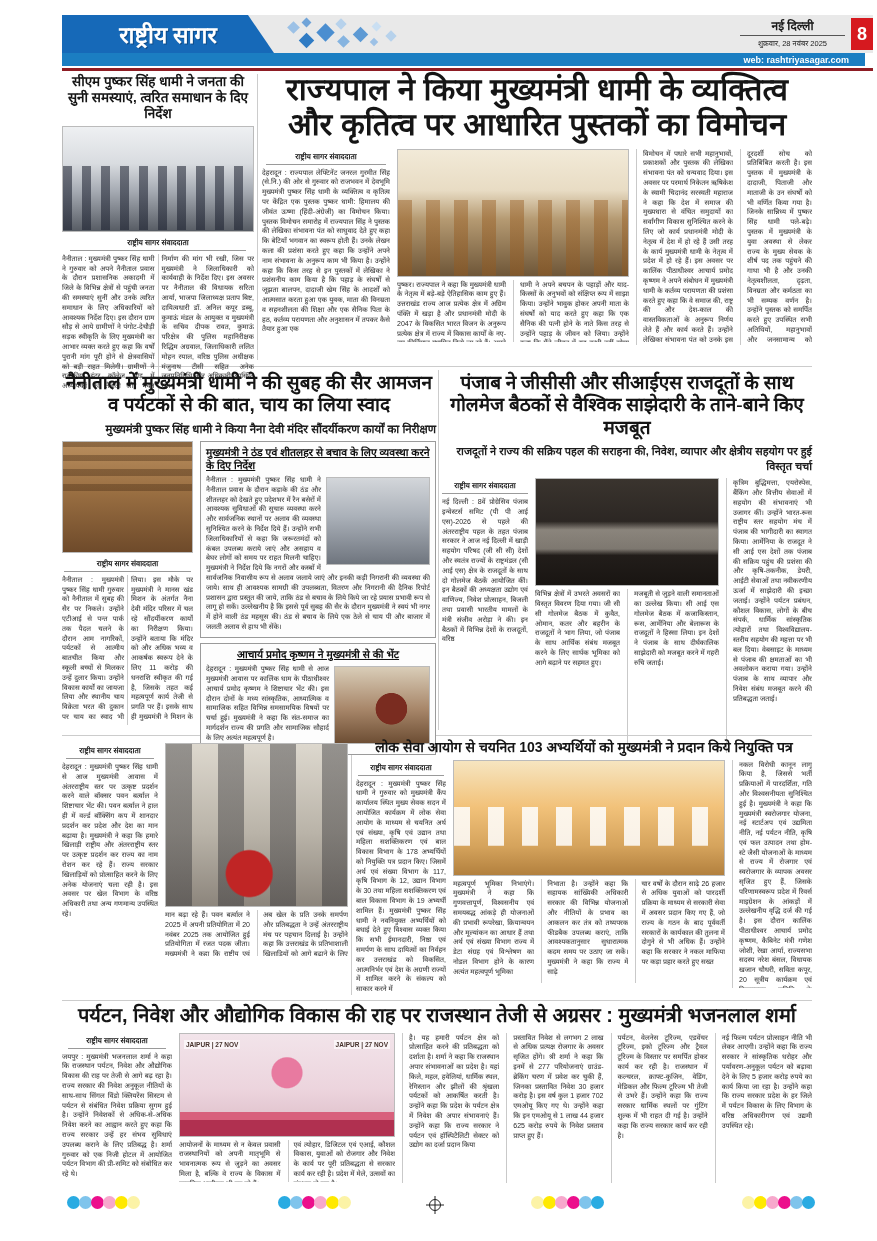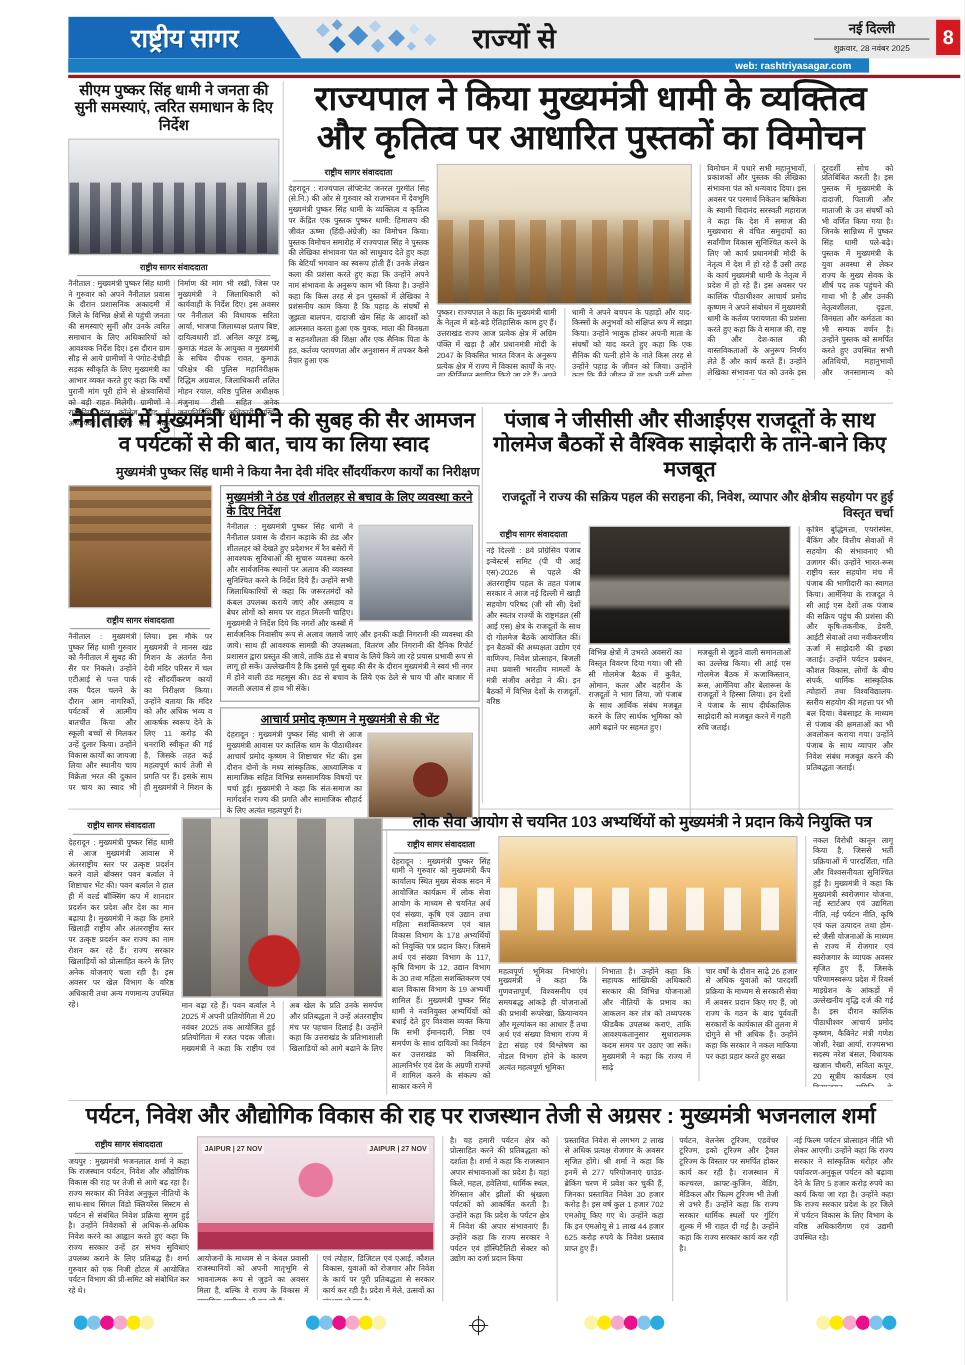--- a/index.html
+++ b/index.html
@@ -11,21 +11,21 @@
         display:flex;align-items:center;justify-content:center;font-weight:bold;font-size:23px;
         clip-path:polygon(0 0,calc(100% - 26px) 0,100% 100%,0 100%);text-shadow:1px 1px 0 #0d4a86;font-family:Liberation Serif, serif;}
   .diamonds{position:absolute;left:225px;top:2px;width:160px;height:34px;}
   .diamonds i{position:absolute;display:block;transform:rotate(45deg);}
   .title{position:absolute;left:0;right:0;top:2px;text-align:center;font-size:25px;font-weight:bold;color:#161616;}
   .dateblock{position:absolute;right:28px;top:2px;width:105px;text-align:center;}
   .dateblock .city{font-size:12px;font-weight:bold;border-bottom:1px solid #555;padding-bottom:1px;}
   .dateblock .day{font-size:7.5px;margin-top:2px;color:#222;}
   .pagenum{position:absolute;right:0;top:3px;width:22px;height:32px;background:#d6191f;color:#fff;
            font-size:18px;font-weight:bold;display:flex;align-items:center;justify-content:center;}
-  .webstrip{position:absolute;left:62px;top:53px;width:728px;height:13px;background:#1b7ec2;color:#fff;
+  .webstrip{position:absolute;left:62px;top:53px;width:803px;height:13px;background:#1b7ec2;color:#fff;
             font-size:9px;font-weight:bold;display:flex;align-items:center;justify-content:flex-end;
             padding-right:16px;box-sizing:border-box;}
   .redline{position:absolute;left:62px;top:68px;width:811px;height:3px;background:#8e1d24;}
   
   .art{position:absolute;box-sizing:border-box;}
   .hl{font-weight:800;line-height:1.18;color:#151515;text-align:center;}
   .sub{font-weight:bold;text-align:right;color:#1c1c1c;}
   .byline{font-size:7.5px;font-weight:bold;text-align:center;color:#222;
           border-bottom:1px solid #9a9a9a;padding:2px 0 3px;margin:3px 8px;}
   .bt{font-size:7px;line-height:1.4;text-align:justify;color:#2a2a2a;}
@@ -57,21 +57,20 @@
       <i style="left:16px;top:2px;width:7px;height:7px;background:#6fa3d8;"></i>
       <i style="left:14px;top:18px;width:11px;height:11px;background:#2f7bc4;"></i>
       <i style="left:32px;top:9px;width:13px;height:13px;background:#4b8ed0;"></i>
       <i style="left:50px;top:3px;width:8px;height:8px;background:#b7d2ec;"></i>
       <i style="left:52px;top:20px;width:9px;height:9px;background:#86b4e0;"></i>
       <i style="left:68px;top:12px;width:11px;height:11px;background:#5d9ad4;"></i>
       <i style="left:86px;top:6px;width:7px;height:7px;background:#cadff2;"></i>
       <i style="left:84px;top:22px;width:6px;height:6px;background:#9cc1e6;"></i>
       <i style="left:100px;top:15px;width:8px;height:8px;background:#b7d2ec;"></i>
     </div>
-    <div class="title">राज्यों से</div>
     <div class="dateblock">
       <div class="city">नई दिल्ली</div>
       <div class="day">शुक्रवार, 28 नवंबर 2025</div>
     </div>
     <div class="pagenum">8</div>
   </div>
   <div class="webstrip">
     <span>web: rashtriyasagar.com</span>
   </div>
   <div class="redline"></div>
@@ -145,21 +144,21 @@
             <span class="ph miniphoto" style="width:96px;height:78px;display:block;
               background:radial-gradient(circle at 60% 55%,#7a2c20 0 22%,transparent 23%),linear-gradient(180deg,#d9cdb8 0%,#a8876a 55%,#6d4e34 100%);"></span>
             <span>देहरादून : मुख्यमंत्री पुष्कर सिंह धामी से आज मुख्यमंत्री आवास पर कालिंक धाम के पीठाधीश्वर आचार्य प्रमोद कृष्णम ने शिष्टाचार भेंट की। इस दौरान दोनों के मध्य सांस्कृतिक, आध्यात्मिक व सामाजिक सहित विभिन्न समसामयिक विषयों पर चर्चा हुई। मुख्यमंत्री ने कहा कि संत-समाज का मार्गदर्शन राज्य की प्रगति और सामाजिक सौहार्द के लिए अत्यंत महत्वपूर्ण है।</span>
           </div>
         </div>
       </div>
     </div>
   </div>
 
   <div class="art" style="left:442px;top:372px;width:370px;height:360px;">
-    <div class="hl" style="font-size:19px;">पंजाब ने जीसीसी और सीआईएस राजदूतों के साथ गोलमेज बैठकों से वैश्विक साझेदारी के ताने-बाने किए मजबूत</div>
+    <div class="hl" style="font-size:19px;font-family:Liberation Serif, serif;">पंजाब ने जीसीसी और सीआईएस राजदूतों के साथ गोलमेज बैठकों से वैश्विक साझेदारी के ताने-बाने किए मजबूत</div>
     <div class="sub" style="font-size:11px;margin:4px 0 5px;">राजदूतों ने राज्य की सक्रिय पहल की सराहना की, निवेश, व्यापार और क्षेत्रीय सहयोग पर हुई विस्तृत चर्चा</div>
     <div class="flexrow" style="height:278px;">
       <div style="width:86px;flex:none;">
         <div class="byline" style="margin:0 0 3px;">राष्ट्रीय सागर संवाददाता</div>
         <div class="bt" style="height:258px;overflow:hidden;">नई दिल्ली : 8वें प्रोग्रेसिव पंजाब इन्वेस्टर्स समिट (पी पी आई एस)-2026 से पहले की अंतरराष्ट्रीय पहल के तहत पंजाब सरकार ने आज नई दिल्ली में खाड़ी सहयोग परिषद (जी सी सी) देशों और स्वतंत्र राज्यों के राष्ट्रमंडल (सी आई एस) क्षेत्र के राजदूतों के साथ दो गोलमेज बैठकें आयोजित कीं। इन बैठकों की अध्यक्षता उद्योग एवं वाणिज्य, निवेश प्रोत्साहन, बिजली तथा प्रवासी भारतीय मामलों के मंत्री संजीव अरोड़ा ने की। इन बैठकों में विभिन्न देशों के राजदूतों, वरिष्ठ</div>
       </div>
       <div style="width:184px;flex:none;">
         <div class="ph" style="width:184px;height:108px;
           background-image:linear-gradient(180deg,rgba(0,0,0,0) 40%,rgba(235,228,214,.5) 48%,rgba(235,228,214,.45) 66%,rgba(0,0,0,0) 72%),linear-gradient(180deg,#3a342e 0%,#2a2522 45%,#191512 100%);"></div>
         <div class="flexrow" style="margin-top:3px;">

